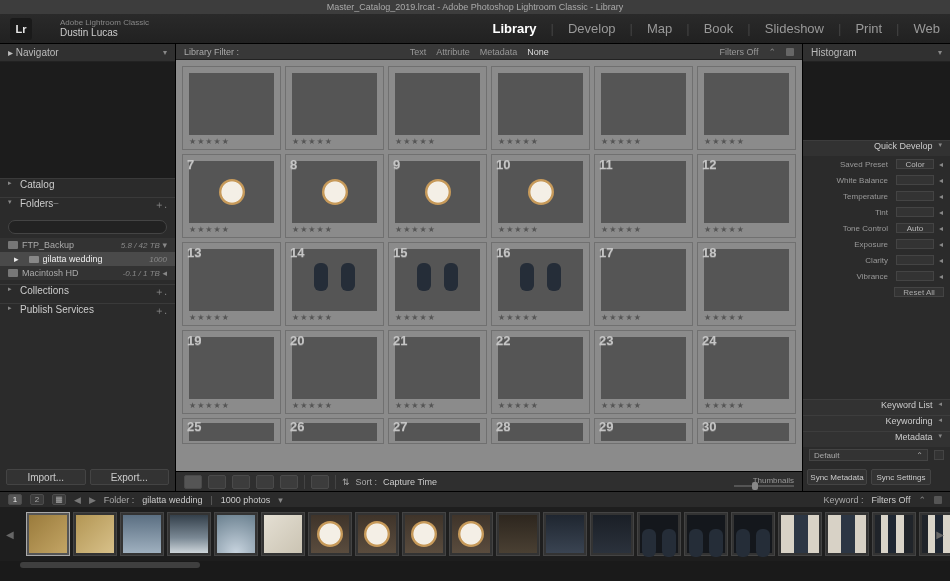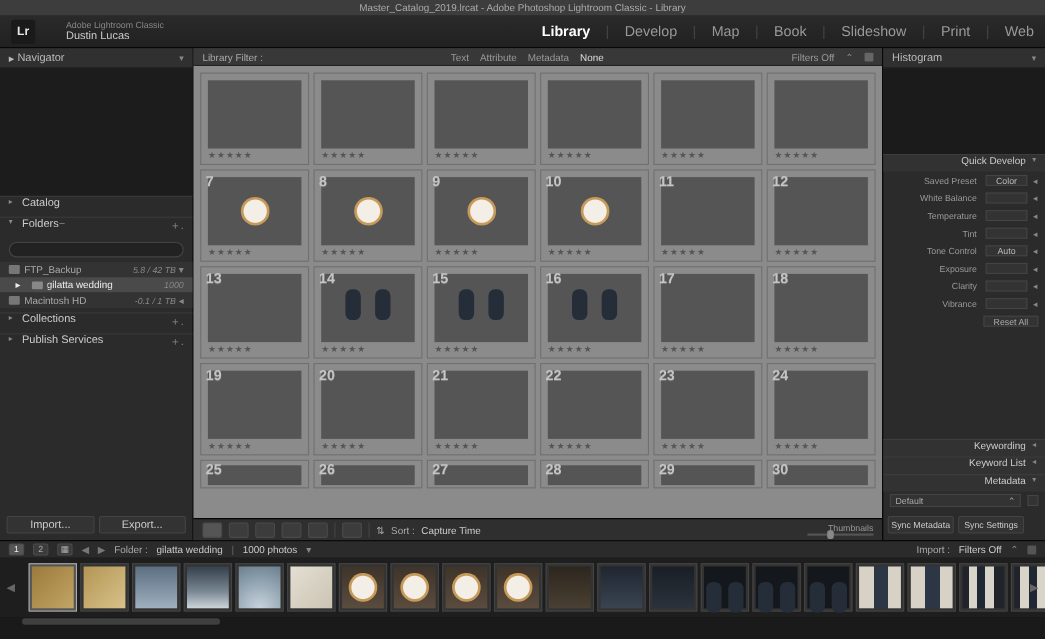--- a/index.html
+++ b/index.html
@@ -457,25 +457,25 @@
         </div>
       </div>
     <div class="qd-row">
         <span class="lbl"></span>
         <div class="ctrl" style="width:50px;text-align:center;color:#aaa;font-size:8px;display:flex;align-items:center;justify-content:center">Reset All</div>
       </div>
 
     <div class="flexfill"></div>
 
     <div class="right-section-head">
+        <span>Keyword List</span>
+        <span class="tri">◂</span>
+      </div>
+    <div class="right-section-head">
         <span>Keywording</span>
-        <span class="tri">◂</span>
-      </div>
-    <div class="right-section-head">
-        <span>Keyword List</span>
         <span class="tri">◂</span>
       </div>
     <div class="right-section-head">
         <span>Metadata</span>
         <span class="tri">▾</span>
       </div>
     <div class="meta-row">
       <div class="sel">
           <span>Default</span>
           <span style="margin-left:auto">⌃</span>
@@ -494,21 +494,21 @@
   <div class="chip">2</div>
   <div class="chip">▦</div>
   <span style="color:#777">◀</span>
   <span style="color:#777">▶</span>
   <span>Folder :</span>
   <span style="color:#ccc">gilatta wedding</span>
   <span style="color:#666">|</span>
   <span style="color:#ccc">1000 photos</span>
   <span style="color:#888">▾</span>
   <span class="spacer"></span>
-  <span>Import :</span>
+  <span>Keyword :</span>
   <span style="color:#ccc">Filters Off</span>
   <span style="color:#888">⌃</span>
   <div style="width:8px;height:8px;background:#555;border-radius:1px"></div>
 </div>
 
 <div class="filmstrip" id="filmstrip">
     <div class="fcell sel">
       <div class="ft t-hotel"></div>
     </div>
     <div class="fcell">

